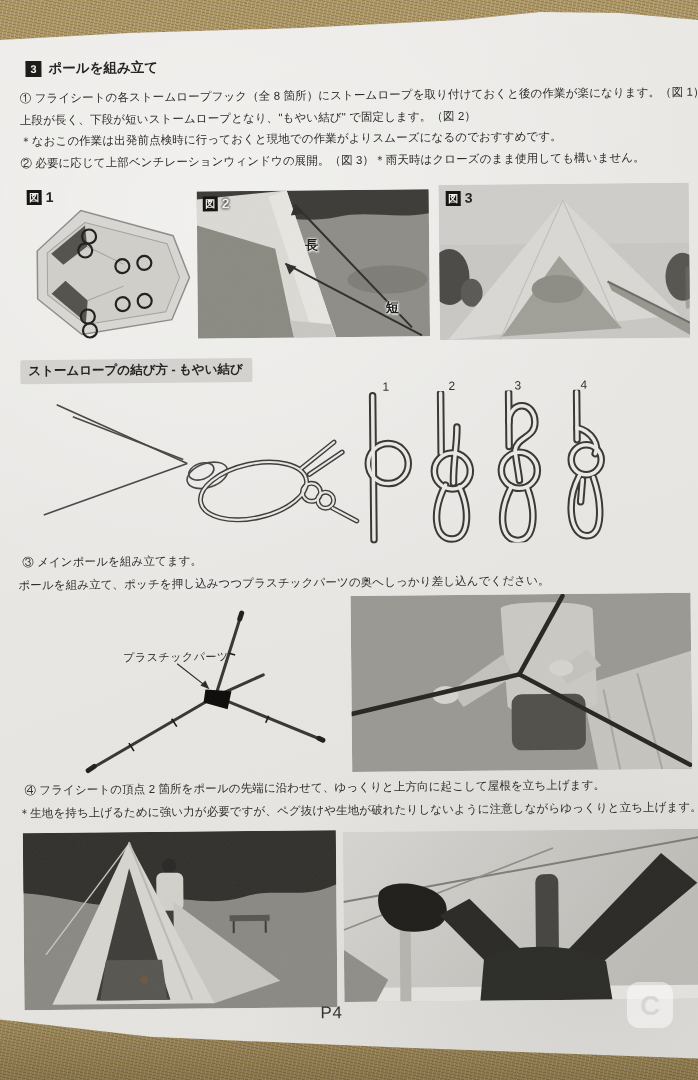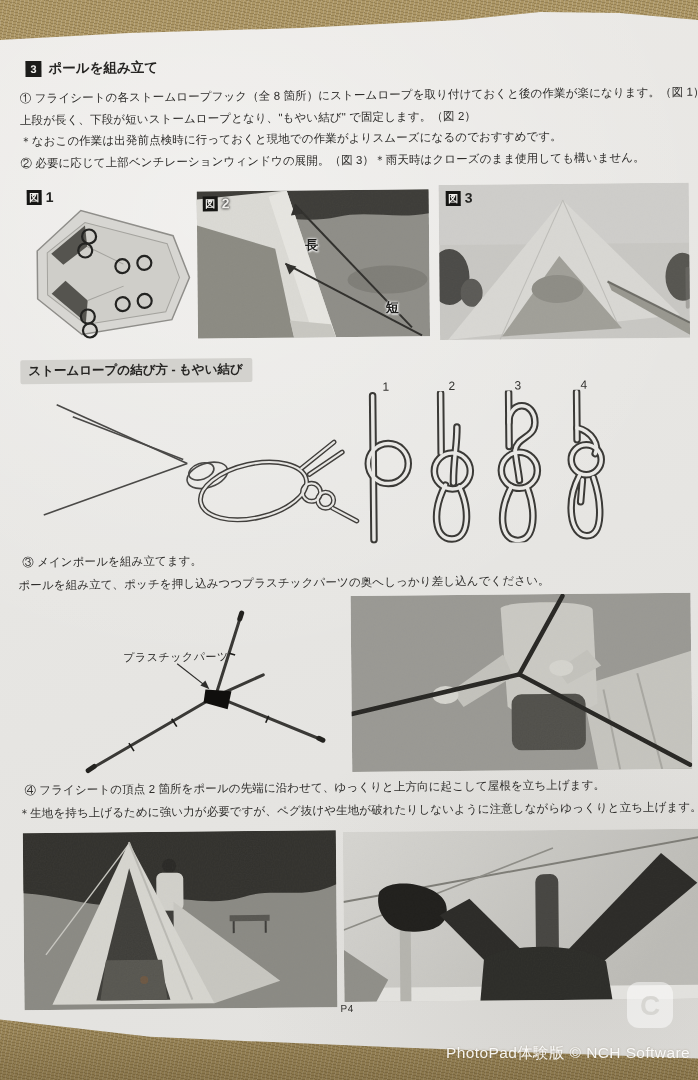--- a/index.html
+++ b/index.html
@@ -29,21 +29,21 @@
   .figbox{display:inline-block;width:15px;height:15px;background:#161614;color:#f2f1ee;font-size:10px;font-weight:bold;text-align:center;line-height:15px;}
   .fignum{font-size:14px;font-weight:bold;color:#242422;}
   .fignum.onphoto{color:#f0efec;text-shadow:0 0 2px #222,0 0 3px #222;}
   .photo{position:absolute;display:block;}
   .knot-head{position:absolute;left:22px;top:357px;background:#d3d2ce;border-radius:2px;padding:3px 10px 4px 8px;font-size:12.5px;font-weight:bold;color:#262523;}
   .knotstep{position:absolute;top:382px;width:64px;height:166px;}
   .knotstep .num{position:absolute;left:32px;top:-2px;font-size:12px;color:#33322f;}
   .knotstep svg{position:absolute;left:0;top:10px;}
   .arrowtag{position:absolute;font-size:13px;font-weight:bold;color:#1d1d1b;text-shadow:0 0 2px #fff,0 0 3px #fff,1px 1px 2px #fff;z-index:5;}
   .polelabel{position:absolute;left:122px;top:648px;font-size:11px;color:#2b2a28;letter-spacing:.5px;}
-  .pagenum{position:absolute;left:336px;top:1003px;font-size:10px;color:#33322f;letter-spacing:.5px;}
+  .pagenum{position:absolute;left:316px;top:1003px;font-size:17px;color:#33322f;letter-spacing:.5px;}
   .watermark{position:absolute;right:8px;top:1043px;font-size:15.5px;color:rgba(255,255,255,.92);letter-spacing:.4px;text-shadow:0 0 2px rgba(90,70,30,.35);z-index:9;}
   .badge{position:absolute;left:626px;top:981px;z-index:8;}
   .smudge{position:absolute;left:688px;top:270px;width:4px;height:42px;background:rgba(120,118,112,.45);border-radius:2px;}
 </style>
 </head>
 <body>
 
 <div class="stage">
   <div class="paper">
     <div class="tilt">
@@ -342,14 +342,13 @@
 
       <div class="pagenum">P4</div>
       <div class="smudge"></div>
     </div>
   </div>
 
   <svg class="badge" width="48" height="48" viewBox="0 0 48 48">
     <rect x="1" y="1" width="46" height="46" rx="12" fill="#ffffff" opacity="0.5"></rect>
     <text x="24" y="34" font-size="28" font-weight="bold" text-anchor="middle" fill="#d6d5d1" opacity="0.95" font-family="Liberation Sans, sans-serif">C</text>
   </svg>
-  <div class="watermark">PhotoPad体験版 © NCH Software</div>
 </div>
 
 </body></html>

